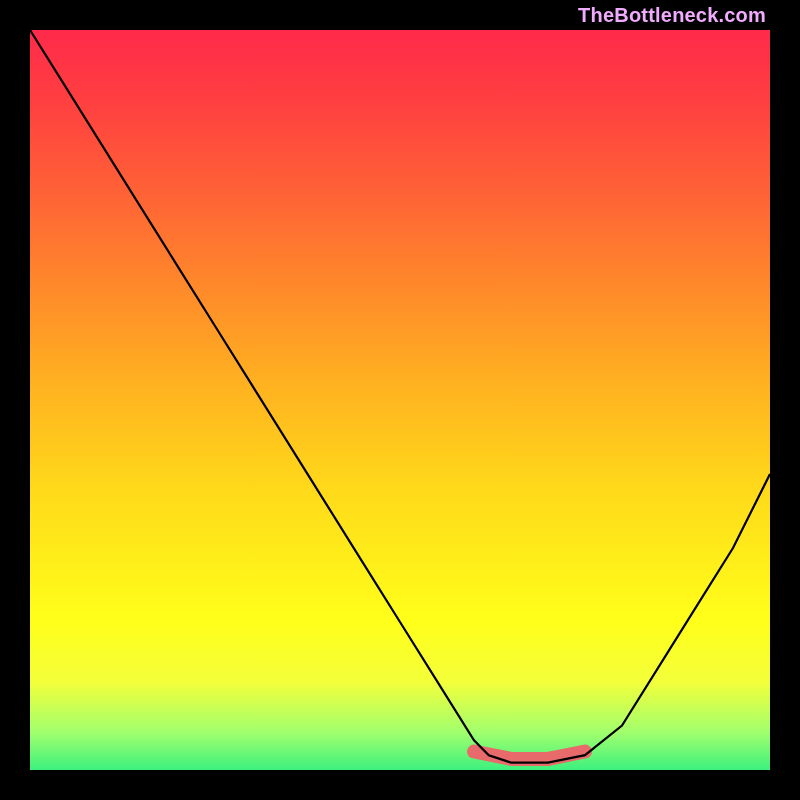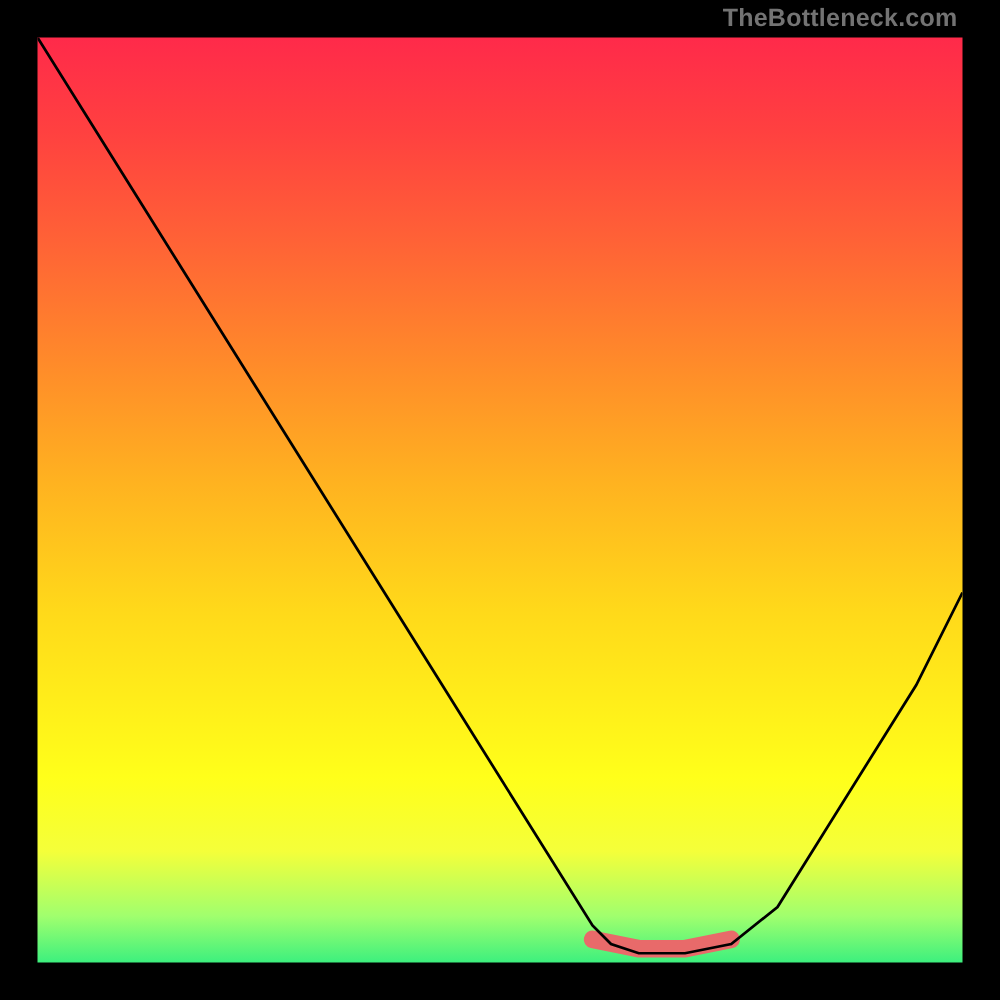--- a/index.html
+++ b/index.html
@@ -37,21 +37,21 @@
       #3df07e 100%
     );
   }
   .watermark {
     position: absolute;
     top: 4px;
     right: 34px;
     font-family: Arial, Helvetica, sans-serif;
     font-size: 20px;
     font-weight: 600;
-    color: #737373;
+    color: #f0abfc;
     letter-spacing: 0.2px;
   }
   .curve {
     position: absolute;
     top: 30px;
     left: 30px;
     width: 740px;
     height: 740px;
   }
   .pink-stroke {

